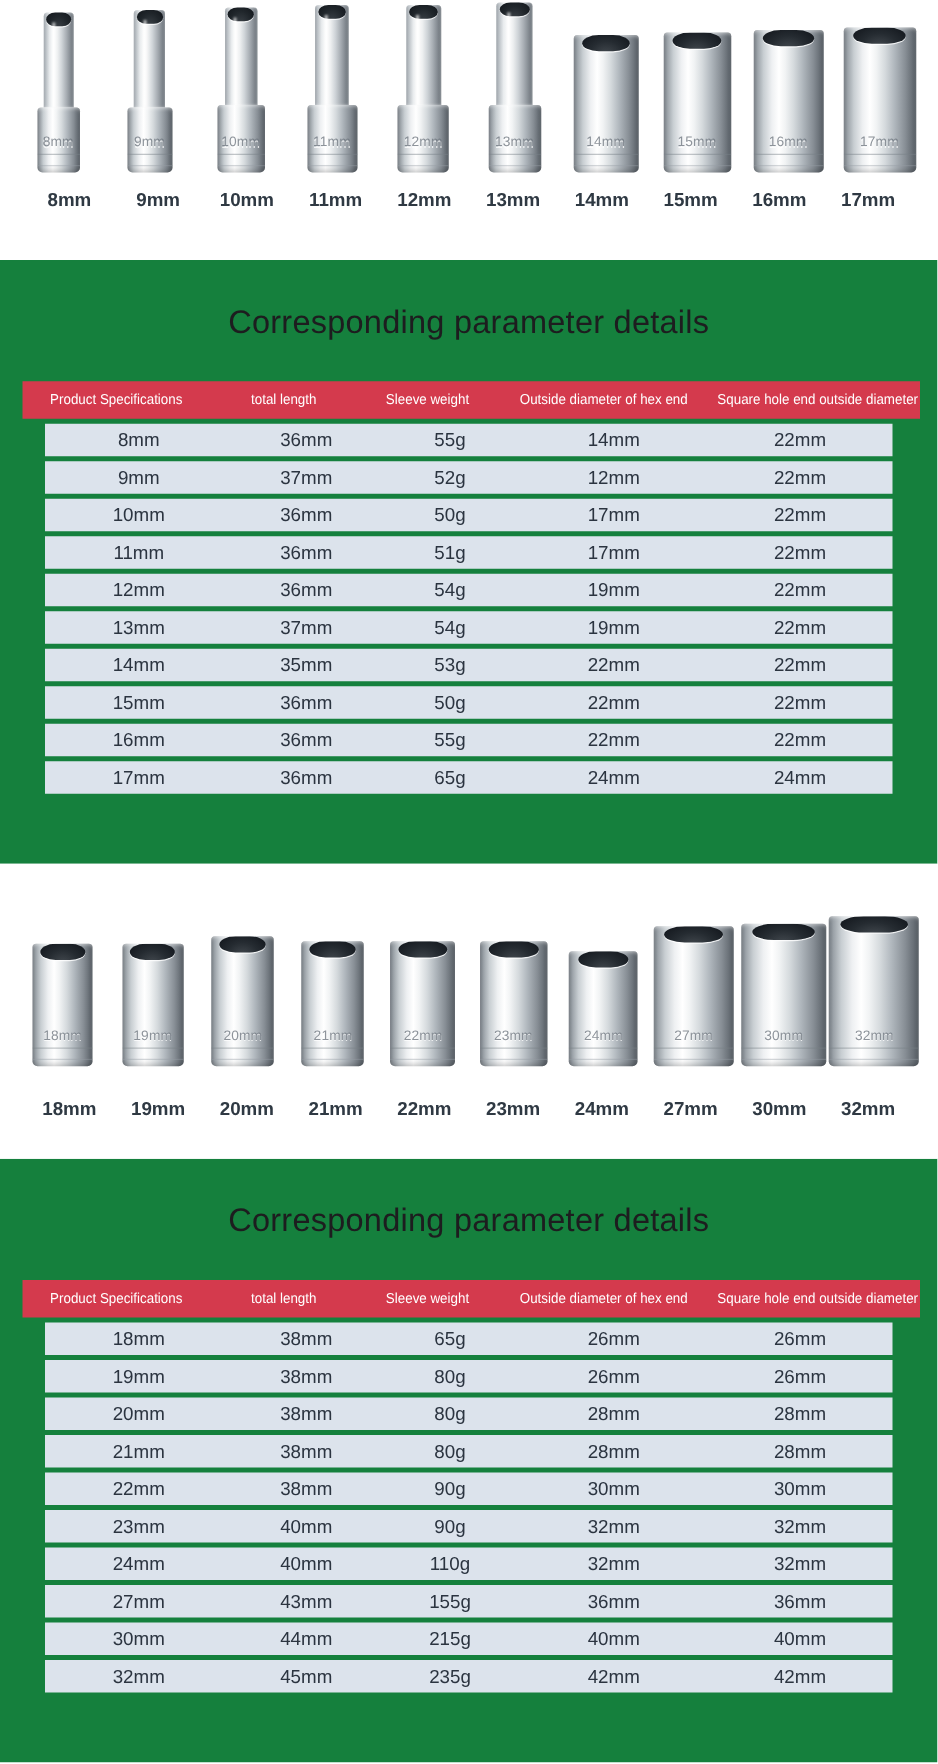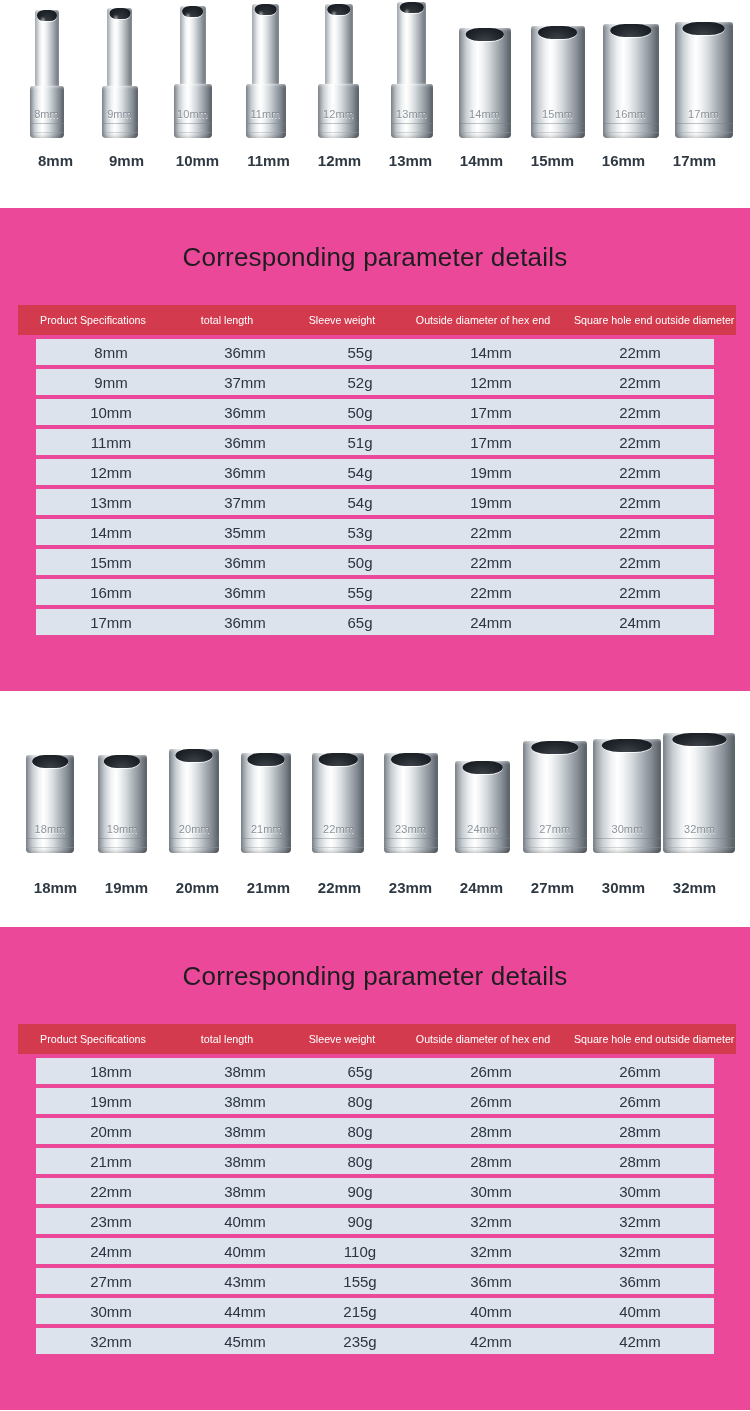--- a/index.html
+++ b/index.html
@@ -145,21 +145,21 @@
     font-size: 15px;
     font-weight: bold;
     color: #2f3943;
     font-family: "Liberation Sans", sans-serif;
     white-space: nowrap;
   }
 
   
   .param-section {
     width: 750px;
-    background: #ec4899;
+    background: #15803d;
     padding-top: 34px;
     padding-bottom: 40px;
   }
   .section-title {
     text-align: center;
     font-size: 26px;
     font-weight: normal;
     color: #1d1d1f;
     letter-spacing: .2px;
     margin: 0 0 32px 0;

